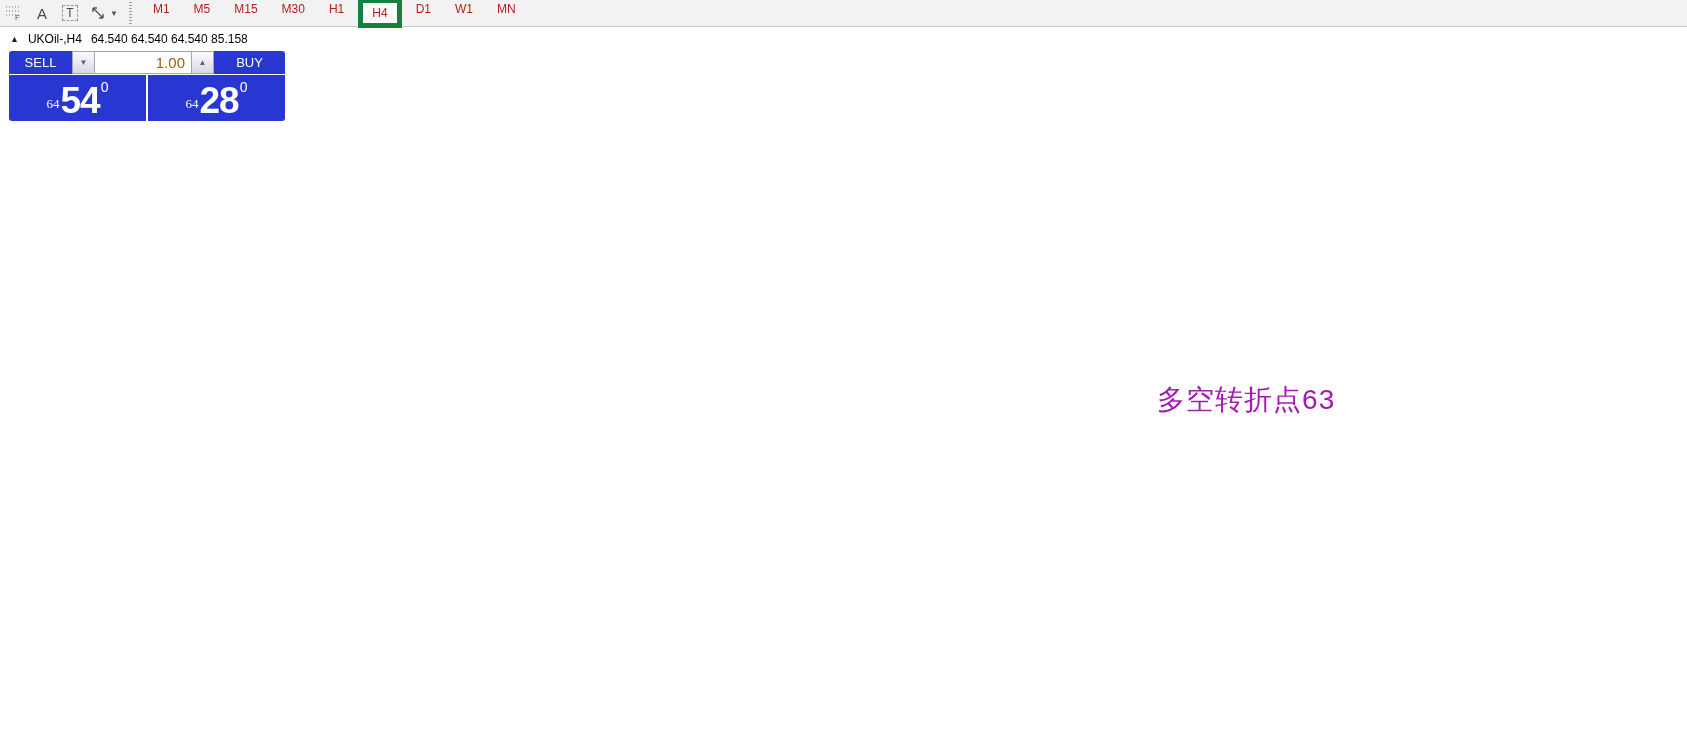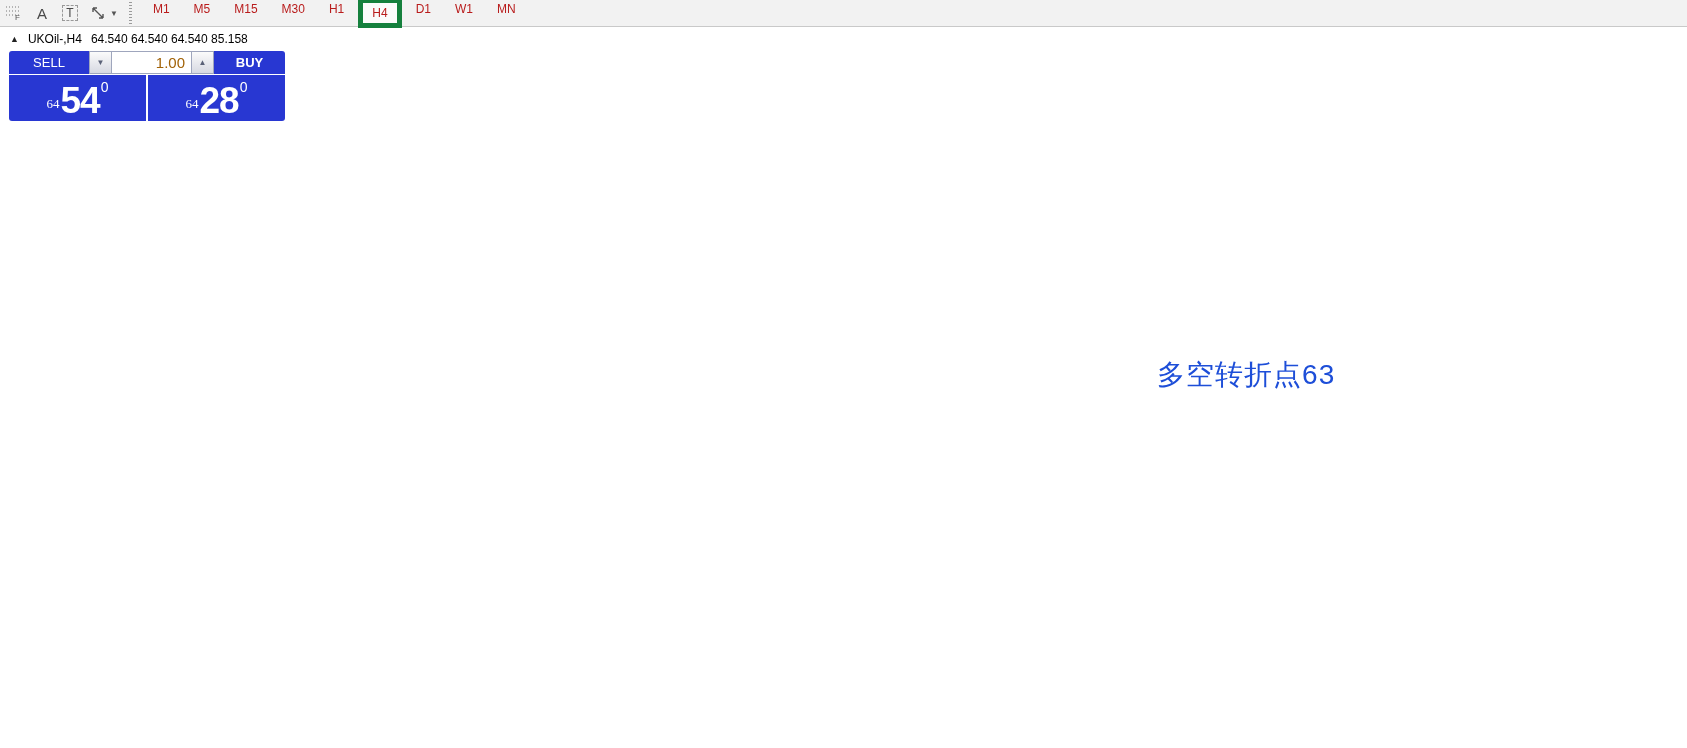--- a/index.html
+++ b/index.html
@@ -17,22 +17,22 @@
            background-size:3px 100%;background-repeat:repeat-y;background-position:1px 0;}
   .tf-btn{padding:3px 9px;margin:0 2px;font-size:12px;color:#b91c1c;border:1px solid transparent;cursor:default;}
   .tf-btn.active{background:#fbfbfb;border:5px solid #15803d;}
   
   #chart-header{position:absolute;left:10px;top:32px;font-size:12px;color:#000;display:flex;align-items:center;gap:9px;}
   #collapse-tri{font-size:9px;color:#222;}
   
   #trade-panel{position:absolute;left:9px;top:51px;width:276px;}
   .tp-top{display:flex;height:23px;}
   .tp-btn{background:#2837d2;color:#fff;font-size:13px;display:flex;align-items:center;justify-content:center;}
-  .tp-sell{width:80px;border-radius:3px 0 0 0;}
-  .tp-buy{width:71px;border-radius:0 3px 0 0;font-weight:bold;}
+  .tp-sell{width:63px;border-radius:3px 0 0 0;}
+  .tp-buy{width:71px;border-radius:0 3px 0 0;}
   .tp-spin{width:23px;background:linear-gradient(#fbfbfb,#d7d9e2);border:1px solid #9fa6bd;color:#5a6177;
            font-size:8px;display:flex;align-items:center;justify-content:center;box-sizing:border-box;}
   .tp-vol{flex:1;border:1px solid #9fa6bd;border-left:none;border-right:none;font-size:15px;
           text-align:right;padding:0 6px 0 0;font-family:"Liberation Sans",sans-serif;color:#a16207;min-width:0;}
   .tp-prices{display:flex;height:46px;margin-top:1px;}
   .price-box{flex:1;background:#2837d2;color:#fff;display:flex;align-items:flex-end;justify-content:center;
              padding-bottom:4px;}
   .price-box.left{margin-right:2px;border-radius:0 0 0 3px;}
   .price-box.right{border-radius:0 0 3px 0;}
   .p-small{font-size:13px;margin:0 1px 5px 0;font-family:Liberation Serif, serif;}
@@ -717,14 +717,14 @@
       <g>
         <rect x="1639" y="169.69888000000032" width="48" height="14" fill="#2fc42f"></rect>
         <text x="1643" y="180.69888000000032" font-size="11" fill="#fff">63.268</text>
       </g>
       <g>
         <rect x="1639" y="338.8278400000001" width="48" height="14" fill="#1a10e8"></rect>
         <text x="1643" y="349.8278400000001" font-size="11" fill="#fff">61.084</text>
       </g>
     </svg>
 
-  <div id="annotation" style="left: 1157.1px; top: 356px; color: #1d4ed8;">多空转折点63</div>
+  <div id="annotation" style="left: 1157.1px; top: 381px; color: #a21caf;">多空转折点63</div>
 </div>
 
 </body></html>

